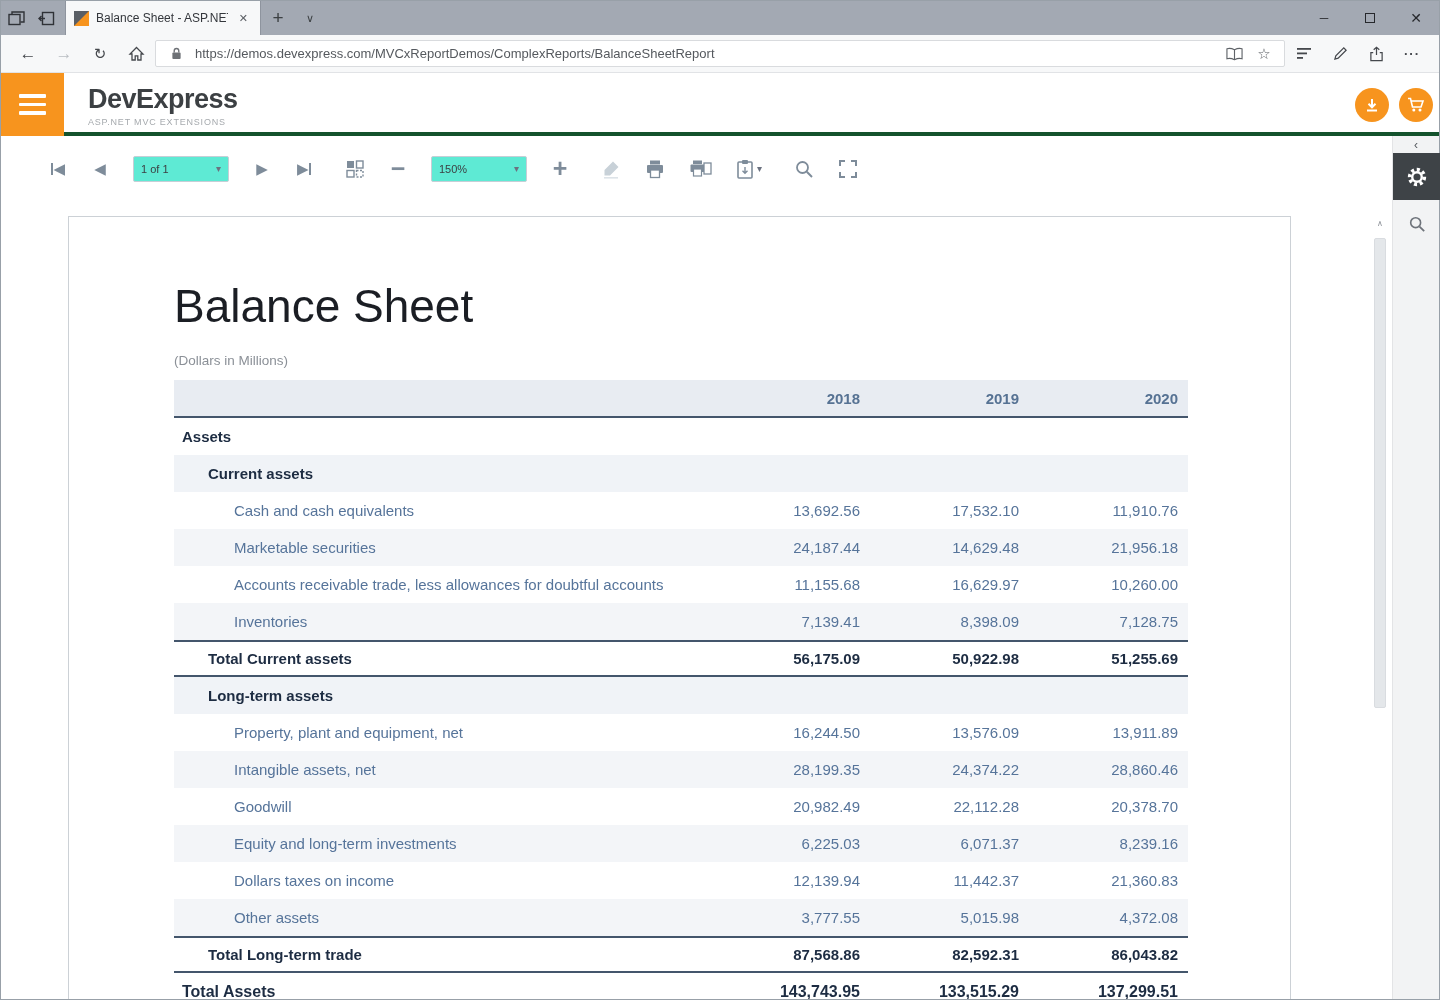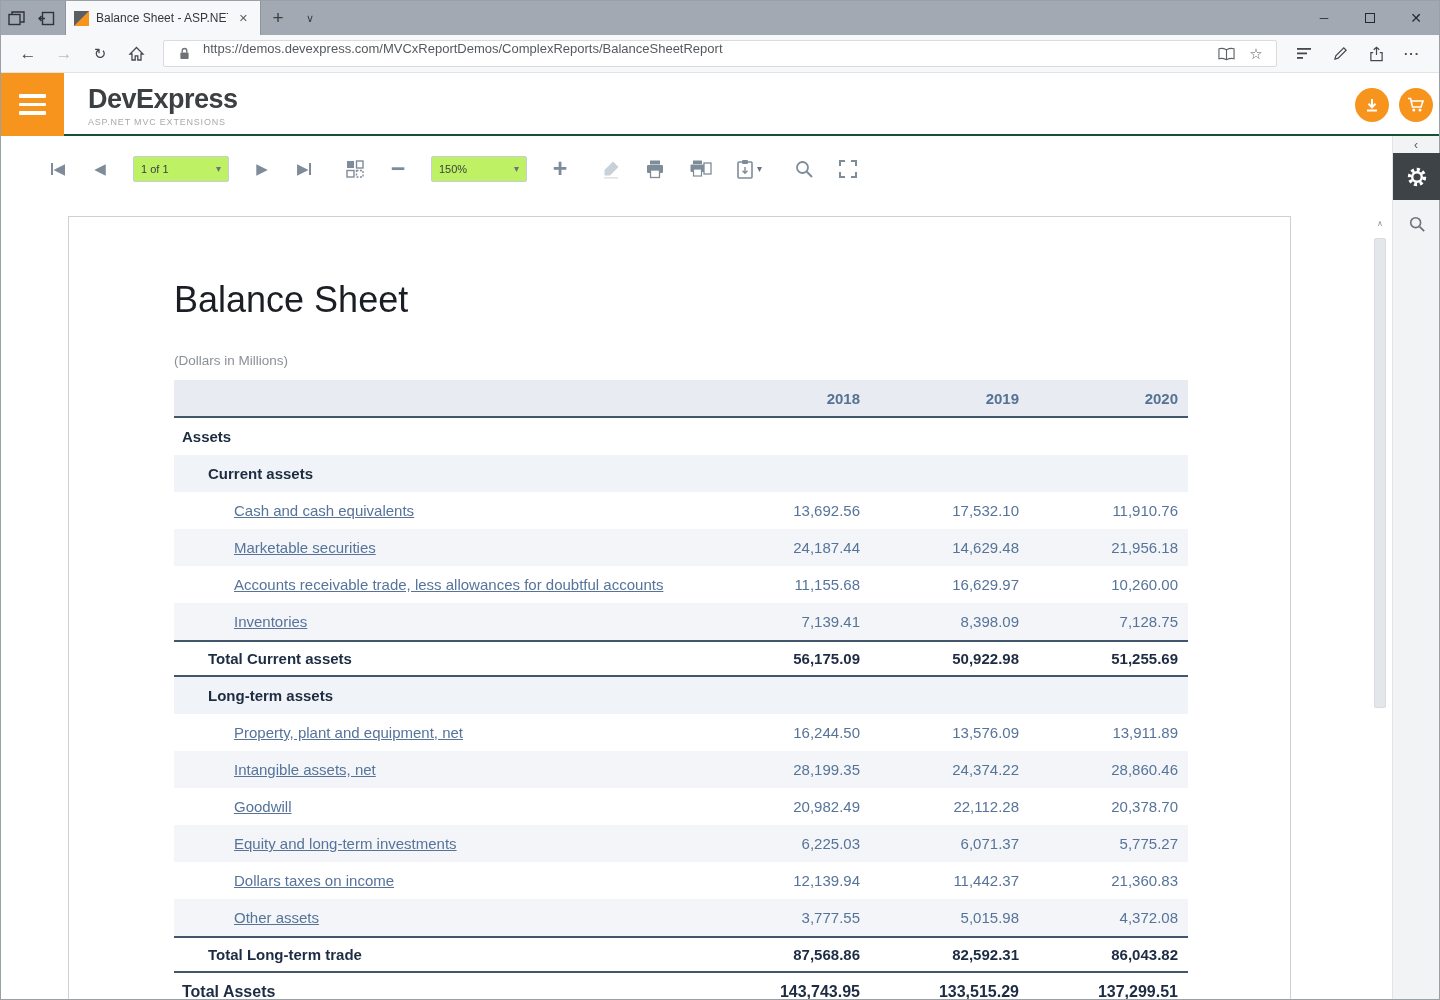--- a/index.html
+++ b/index.html
@@ -24,81 +24,81 @@
     font-size:12px; color:#26282c; cursor:pointer; }
   .max-box { width:10px; height:10px; border:1px solid #26282c; display:inline-block; }
 
   
   .nav-bar { position:absolute; top:34px; left:0; right:0; height:38px; background:#f7f8f9;
     border-bottom:1px solid #e1e3e6; display:flex; align-items:center; padding:0 10px; gap:2px; }
   .nav-btn { width:34px; height:30px; display:flex; align-items:center; justify-content:center;
     font-size:17px; color:#45484d; cursor:pointer; }
   .nav-btn.disabled { color:#b9bdc2; }
   .address-bar { flex:1; height:27px; background:#fff; border:1px solid #d9dbde; border-radius:2px;
-    margin:0 8px; display:flex; padding:0 9px; gap:8px; }
+    margin:0 0; display:flex; align-items:center; padding:0 9px; gap:8px; }
   .url-text { flex:1; font-size:13px; color:#55595e; white-space:nowrap; overflow:hidden; }
   .addr-icon { display:flex; align-items:center; justify-content:center; width:22px; cursor:pointer;
     color:#5f6368; font-size:15px; }
 
   
   .site-header { position:absolute; top:72px; left:0; right:0; height:63px; background:#fff;
-    border-bottom:2px solid #14532d;padding-left:27px; }
+    border-bottom:4px solid #14532d;padding-left:27px; }
   .menu-button { position:absolute; left:0; top:0; width:63px; height:63px; background:#f7941e;
     display:flex; flex-direction:column; align-items:center; justify-content:center; gap:5px; cursor:pointer; }
   .menu-button .bar { width:27px; height:3.5px; background:#fff; border-radius:1px; }
   .logo-block { position:absolute; left:87px; top:11px; }
   .logo-text { font-size:27px; font-weight:bold; color:#3c4043; letter-spacing:-0.5px; }
   .logo-tagline { font-size:9px; color:#a6aaae; letter-spacing:0.8px; margin-top:2px; }
   .hdr-circle { position:absolute; top:15px; width:34px; height:34px; border-radius:50%;
     background:#f7941e; display:flex; align-items:center; justify-content:center; cursor:pointer; }
   .hdr-circle.dl { right:50px; } .hdr-circle.cart { right:6px; }
 
   
   .rv-toolbar { position:absolute; top:135px; left:0; width:1393px; height:65px; background:#fff;
     display:flex; align-items:center; padding-left:48px; gap:24px; }
   .tb-btn { display:flex; align-items:center; justify-content:center; color:#7e8c9a;
     font-size:15px; cursor:pointer; min-width:18px; }
   .tb-btn .vbar { width:2.5px; height:12px; background:currentColor; }
   .tb-btn.big { font-size:25px; font-weight:bold; }
-  .tb-box { height:26px; background:#bef264; border:1px solid #c6ced6; border-radius:2px;
+  .tb-box { height:26px; background:#5eead4; border:1px solid #c6ced6; border-radius:2px;
     display:flex; align-items:center; padding:0 7px; cursor:pointer; }
   .tb-box.pages { width:96px; } .tb-box.zoom { width:96px; }
   .tb-box-text { flex:1; font-size:11px; color:#3c4043; }
   .tb-caret { font-size:10px; color:#6b7280; }
   .tico { display:flex; align-items:center; cursor:pointer; }
 
   
   .side-strip { position:absolute; top:135px; right:0; bottom:0; width:47px; background:#f2f3f4;
     border-left:1px solid #e3e4e6; }
   .strip-collapse { height:17px; display:flex; align-items:center; justify-content:center;
     font-size:12px; color:#55595e; cursor:pointer; }
   .strip-tab { width:47px; height:47px; display:flex; align-items:center; justify-content:center; cursor:pointer; }
   .strip-tab.active { background:#3e4347; }
 
   
   .doc-area { position:absolute; top:200px; left:0; right:47px; bottom:0; background:#fff; overflow:hidden; }
   .page { position:absolute; left:67px; top:15px; width:1223px; height:1200px;
     background:#fff; border:1px solid #ccd1d6; }
-  .page-title { position:absolute; left:105px; top:62px; font-size:36px; color:#1b1e24; font-weight:400; }
+  .page-title { position:absolute; left:105px; top:62px; font-size:46px; color:#1b1e24; font-weight:400; }
   .page-subtitle { position:absolute; left:105px; top:136px; font-size:13.5px; color:#8b9097; }
   .rpt-table { position:absolute; left:105px; top:163px; width:1014px; }
   .rpt-head { display:flex; height:38px; align-items:center; background:#e8ecf2;
     border-bottom:2px solid #44566c; }
   .rpt-head .num { font-weight:bold; color:#567293; font-size:15px; }
   .rpt-row { display:flex; height:37px; align-items:center; font-size:15px; color:#56749a;justify-content:center; }
   .cell.lbl { flex:1; }
   .cell.num { width:159px; text-align:right; padding-right:10px; }
   .r-section, .r-subsection, .r-total, .r-grandtotal { font-weight:bold; color:#1d2c42; }
   .r-subsection { background:#f0f3f7; }
   .rpt-row.shade { background:#f3f5f8; }
   .r-total { border-top:2px solid #44566c; border-bottom:2px solid #44566c; }
   .r-grandtotal { font-size:16px; }
   .r-section .lbl { padding-left:8px; }
   .r-subsection .lbl, .r-total .lbl { padding-left:34px; }
-  .r-data .lbl { padding-left:60px;text-decoration:underline; }
+  .r-data .lbl { padding-left:60px; }
   .r-grandtotal .lbl { padding-left:8px; }
 
   
   .doc-scrollbar { position:absolute; right:5px; top:15px; bottom:0; width:14px; }
   .scroll-up { height:14px; display:flex; align-items:center; justify-content:center;
     font-size:8px; color:#8a8f96; cursor:pointer; }
   .scroll-thumb { position:absolute; top:22px; left:1px; width:12px; height:470px;
     background:#e4e7ea; border:1px solid #d9dce0; border-radius:2px; cursor:pointer; }
 </style>
 </head>
@@ -376,21 +376,21 @@
             <div class="rpt-row r-data">
               <div class="cell lbl">Goodwill</div>
               <div class="cell num">20,982.49</div>
               <div class="cell num">22,112.28</div>
               <div class="cell num">20,378.70</div>
             </div>
             <div class="rpt-row r-data shade">
               <div class="cell lbl">Equity and long-term investments</div>
               <div class="cell num">6,225.03</div>
               <div class="cell num">6,071.37</div>
-              <div class="cell num">5,775.27</div>
+              <div class="cell num">8,239.16</div>
             </div>
             <div class="rpt-row r-data">
               <div class="cell lbl">Dollars taxes on income</div>
               <div class="cell num">12,139.94</div>
               <div class="cell num">11,442.37</div>
               <div class="cell num">21,360.83</div>
             </div>
             <div class="rpt-row r-data shade">
               <div class="cell lbl">Other assets</div>
               <div class="cell num">3,777.55</div>

